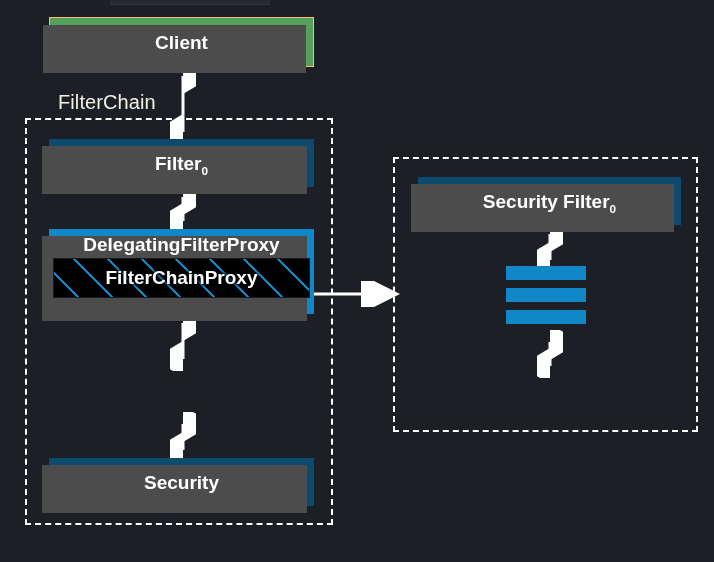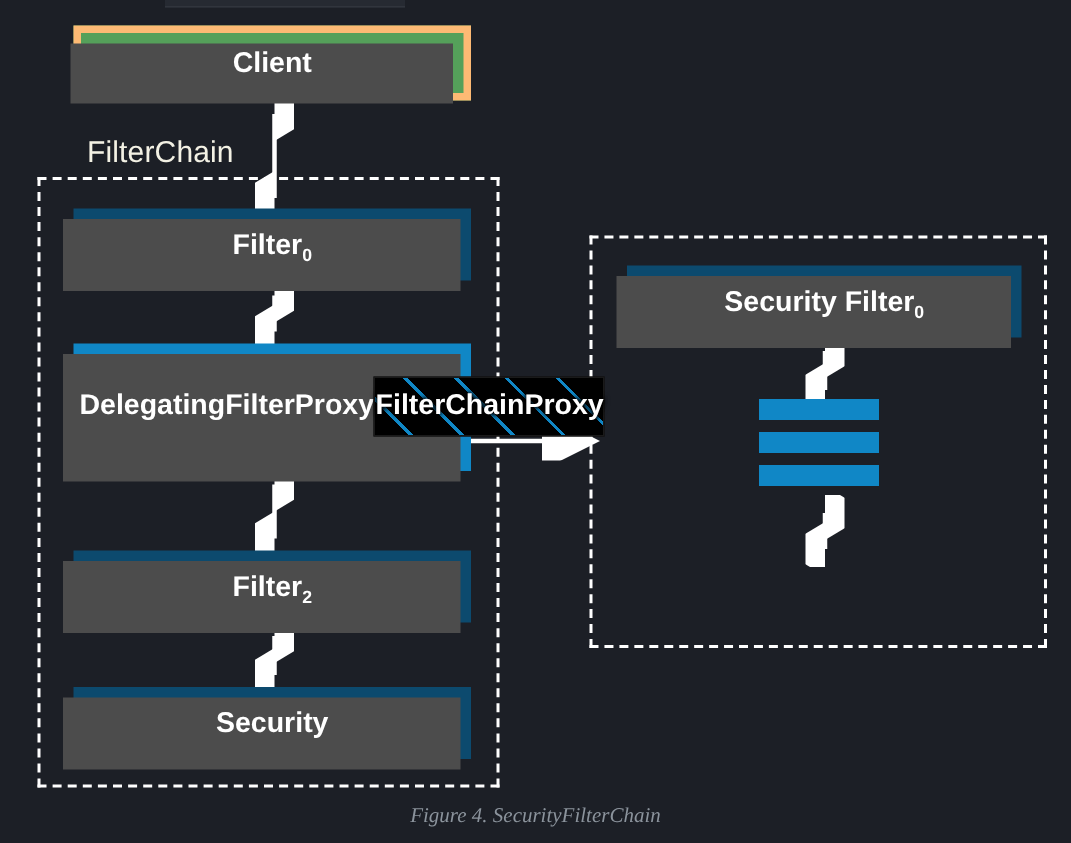--- a/index.html
+++ b/index.html
@@ -67,39 +67,39 @@
     left: -7px;
     top: 7px;
     width: 100%;
     height: 100%;
     background: #4c4c4c;
     z-index: -1;
   }
   .node-blue { background: #0c4a6e; }
   .node-green {
     background: #55a05a;
-    border: 5px solid #fdba74;
+    border: 1px solid #fdba74;
   }
 
   .node-label { position: relative; z-index: 2; line-height: 1; }
   .node-label sub {
     font-size: 0.62em;
     vertical-align: baseline;
     position: relative;
     top: 5px;
     font-weight: bold;
   }
 
   
   .node-nested {
     position: absolute;
     background: #1087c6;
     box-sizing: border-box;
     display: flex;
-    flex-direction: row;
+    flex-direction: column;
     align-items: center;
     z-index: 5;
     padding: 3px 4px 5px 4px;
   }
   .node-nested .shadow {
     position: absolute;
     left: -7px;
     top: 7px;
     width: 100%;
     height: 100%;
@@ -193,24 +193,20 @@
   </div>
 
   <div class="node-nested" style="left:49px; top:229px; width:265px; height:85px;">
     <span class="shadow"></span>
     <span class="nested-title">DelegatingFilterProxy</span>
     <div class="hatch-box">
       <span class="hatch-label">FilterChainProxy</span>
     </div>
   </div>
 
-  <div class="node node-blue" style="left:49px; top:367px; width:265px; height:48px;">
-    <span class="shadow"></span>
-    <span class="node-label"><span>Filter</span><sub>2</sub></span>
-  </div>
 
   <div class="node node-blue" style="left:49px; top:458px; width:265px; height:48px;">
     <span class="shadow"></span>
     <span class="node-label">Security</span>
   </div>
 
   <div class="node node-blue" style="left:418px; top:177px; width:263px; height:48px;">
     <span class="shadow"></span>
     <span class="node-label"><span>Security Filter</span><sub>0</sub></span>
   </div>
@@ -256,15 +252,14 @@
   </svg>
 
   <svg class="arrow-v" style="left:537px; top:222px;" width="26" height="50">
     <line x1="13" y1="12" x2="13" y2="38" stroke="#ffffff" stroke-width="3" marker-start="url(#ahU)" marker-end="url(#ahD)"></line>
   </svg>
 
   <svg class="arrow-v" style="left:537px; top:330px;" width="26" height="48">
     <line x1="13" y1="12" x2="13" y2="36" stroke="#ffffff" stroke-width="3" marker-start="url(#ahU)" marker-end="url(#ahD)"></line>
   </svg>
 
-  <div class="caption" style="left:0; top:537px;">Figure 4. SecurityFilterChain</div>
 
 </div>
 
 </body></html>

